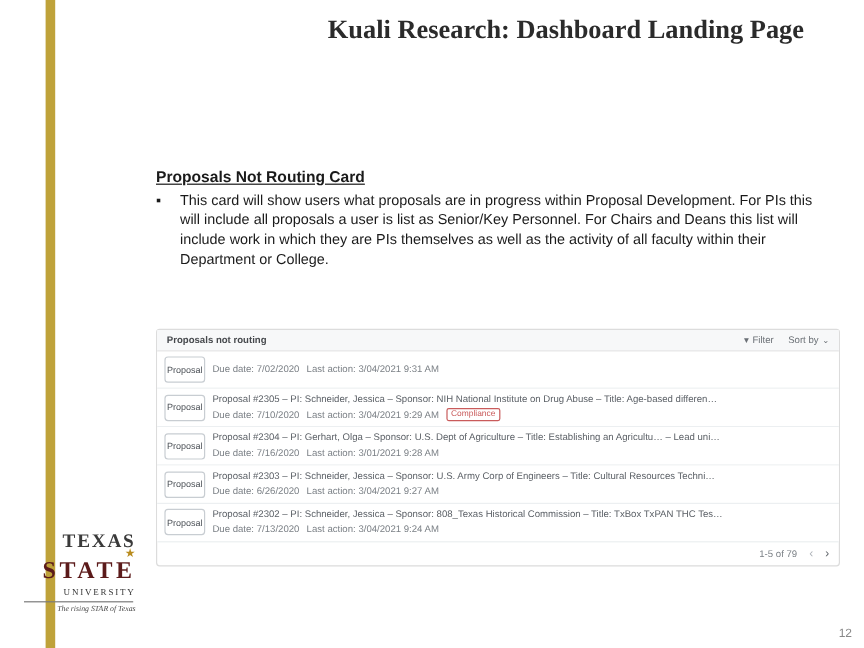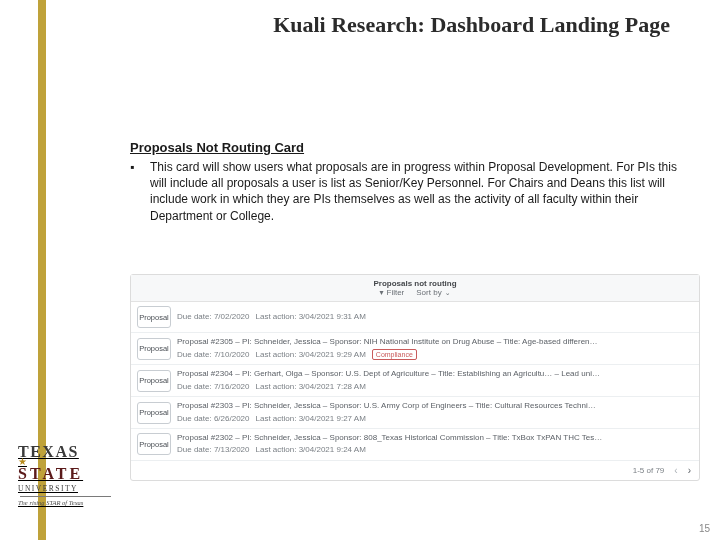--- a/index.html
+++ b/index.html
@@ -5,38 +5,38 @@
   * { box-sizing: border-box; margin: 0; padding: 0; }
   html, body { width: 720px; height: 540px; font-family: Arial, Helvetica, sans-serif; background: #fff; position: relative; }
   .goldbar { position: absolute; left: 38px; top: 0; width: 8px; height: 540px; background: #bfa23a; }
   .slide-title { position: absolute; left: 130px; top: 12px; width: 540px; text-align: right; font-family: Georgia, 'Times New Roman', serif; font-weight: bold; font-size: 22px; color: #2b2b2b; }
   .content { position: absolute; left: 130px; top: 140px; width: 560px; }
   .section-heading { font-size: 13px; font-weight: bold; text-decoration: underline; color: #1a1a1a; margin-bottom: 4px; }
   .bullet-row { display: flex; font-size: 12px; color: #1a1a1a; line-height: 1.35; }
   .bullet-mark { width: 20px; flex-shrink: 0; text-align: left; }
   .bullet-text { flex: 1; }
   .card { position: absolute; left: 130px; top: 274px; width: 570px; border: 1px solid #dcdcdc; border-radius: 3px; background: #fff; font-size: 8px; color: #5d6166; }
-  .card-header { display: flex; align-items: center; justify-content: space-between; padding: 4px 8px; border-bottom: 1px solid #e2e2e2; background: #f7f8f9; flex-direction: column; }
+  .card-header { display: flex; align-items: center; justify-content: space-between; padding: 4px 8px; border-bottom: 1px solid #e2e2e2; background: #f7f8f9; }
   .card-header-title { font-weight: bold; color: #46494d; }
   .card-header-actions { display: flex; gap: 12px; align-items: center; color: #6b7076; }
   .card-header-actions span { display: inline-flex; align-items: center; gap: 3px; }
   .chev { font-size: 7px; }
   .row { display: flex; align-items: stretch; border-bottom: 1px solid #eceff1; background: #fff; }
   .row:last-of-type { border-bottom: none; }
   .row-btn { flex-shrink: 0; width: 34px; margin: 4px 6px; border: 1px solid #c8cdd2; border-radius: 3px; background: #fff; color: #4a4f55; display: flex; align-items: center; justify-content: center; font-size: 7.5px; height: 22px; align-self: center; }
   .row-body { flex: 1; padding: 4px 4px 4px 0; display: flex; flex-direction: column; justify-content: center; gap: 2px; line-height: 1.3; }
   .row-line1 { color: #5c6167; white-space: nowrap; overflow: hidden; text-overflow: ellipsis; }
   .row-line2 { color: #7b8086; display: flex; align-items: center; gap: 6px; }
   .badge { border: 1px solid #c95b5b; color: #c95b5b; border-radius: 2px; font-size: 7px; padding: 0 3px; }
   .card-footer { display: flex; justify-content: flex-end; align-items: center; gap: 10px; padding: 4px 8px; color: #7b8086; }
   .pager-arrow { color: #adb2b8; font-size: 10px; }
   .pager-arrow.active { color: #5a5f65; }
-  .logo { position: absolute; left: 18px; top: 444px; width: 95px; text-align: left; text-decoration: underline; }
+  .logo { position: absolute; left: 18px; top: 444px; width: 95px; text-align: right; }
   .logo-title { font-family: 'Times New Roman', Georgia, serif; font-size: 16px; letter-spacing: 1.5px; color: #3a3a3a; line-height: 0.95; font-weight: 600; }
-  .logo-state { font-family: 'Times New Roman', Georgia, serif; font-size: 16px; letter-spacing: 3px; color: #5b1a1a; font-weight: 700; }
+  .logo-state { font-family: 'Times New Roman', Georgia, serif; font-size: 20px; letter-spacing: 3px; color: #5b1a1a; font-weight: 700; }
   .logo-star { color: #b98c1f; font-size: 10px; display: block; line-height: 0.6; }
   .logo-univ { font-family: 'Times New Roman', Georgia, serif; font-size: 7.5px; letter-spacing: 1.5px; color: #3a3a3a; margin-top: 1px; }
   .logo-line { border-top: 1px solid #7a7a7a; margin: 3px 2px 2px; }
   .logo-tag { font-family: Georgia, 'Times New Roman', serif; font-style: italic; font-size: 6.5px; color: #4a4a4a; }
   .pagenum { position: absolute; right: 10px; bottom: 6px; font-size: 10px; color: #888; }
 </style>
 </head>
 <body>
 
 <div class="goldbar"></div>
@@ -87,21 +87,21 @@
       </div>
     </div>
   </div>
 
   <div class="row">
     <div class="row-btn">Proposal</div>
     <div class="row-body">
       <div class="row-line1">Proposal #2304 – PI: Gerhart, Olga – Sponsor: U.S. Dept of Agriculture – Title: Establishing an Agricultu… – Lead uni…</div>
       <div class="row-line2">
         <span>Due date: 7/16/2020</span>
-        <span>Last action: 3/04/2021 7:28 AM</span>
+        <span>Last action: 3/01/2021 9:28 AM</span>
       </div>
     </div>
   </div>
 
   <div class="row">
     <div class="row-btn">Proposal</div>
     <div class="row-body">
       <div class="row-line1">Proposal #2303 – PI: Schneider, Jessica – Sponsor: U.S. Army Corp of Engineers – Title: Cultural Resources Techni…</div>
       <div class="row-line2">
         <span>Due date: 6/26/2020</span>
@@ -130,13 +130,13 @@
 
 <div class="logo">
   <div class="logo-title">TEXAS</div>
   <span class="logo-star">★</span>
   <div class="logo-state">STATE</div>
   <div class="logo-univ">UNIVERSITY</div>
   <div class="logo-line"></div>
   <div class="logo-tag">The rising STAR of Texas</div>
 </div>
 
-<div class="pagenum">15</div>
+<div class="pagenum">12</div>
 
 </body></html>

